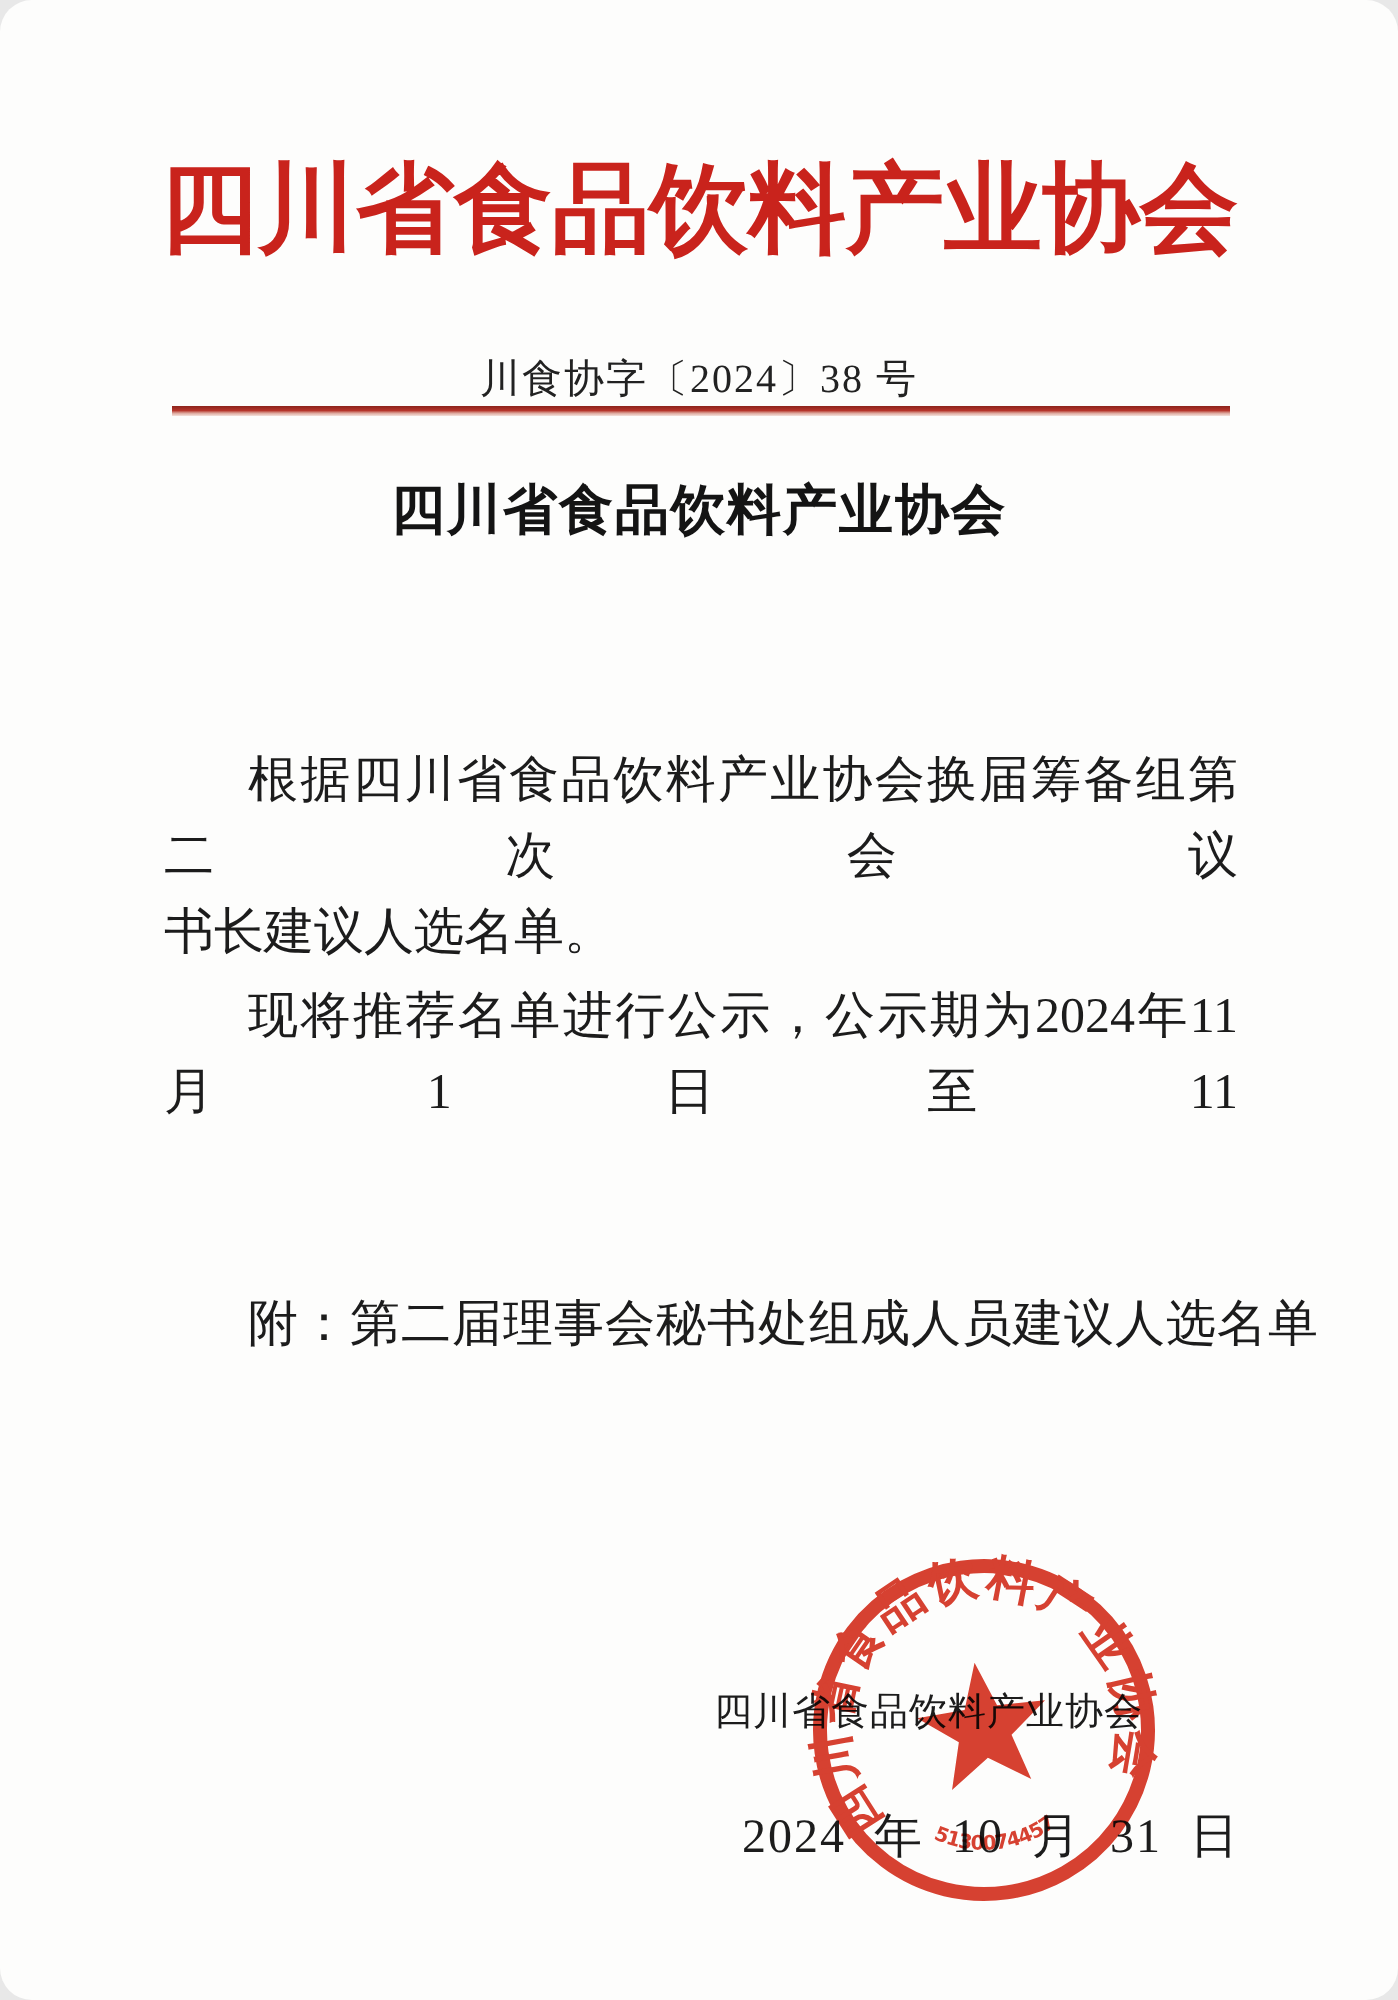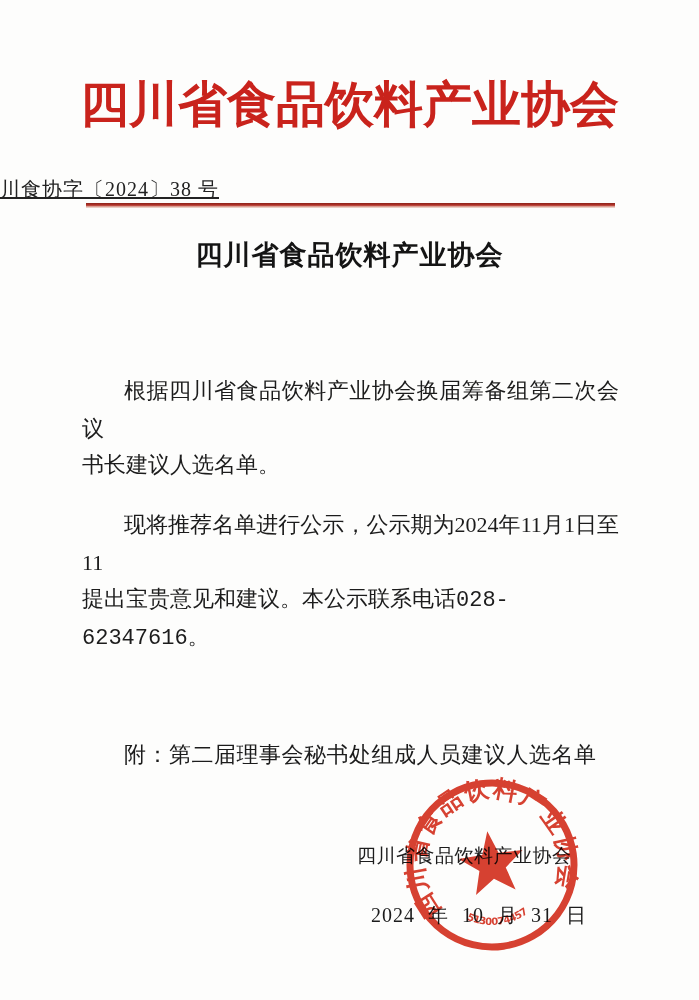--- a/index.html
+++ b/index.html
@@ -4,77 +4,76 @@
 <style>
   html,body{margin:0;padding:0;background:#e8e8e8;}
   .page{
     position:relative;
     width:699px;height:1000px;
     margin:0 auto;
     background:#fdfdfc;
     font-family:"Liberation Serif","DejaVu Serif",serif;
     color:#1c1c1c;
     overflow:hidden;
+    border-radius:16px;
   }
   .org-header{
     position:absolute;top:72px;left:0;right:0;
     text-align:center;
     font-size:49px;font-weight:700;
     color:#c9231c;
     letter-spacing:0px;
     white-space:nowrap;
   }
   .doc-number{
     position:absolute;top:176px;left:0;right:0;
-    text-align:left;
+    text-align:center;
     font-size:20px;color:#222;
     letter-spacing:1px;
-    text-decoration:underline;
   }
   .red-rule{
     position:absolute;top:203px;left:86px;width:529px;height:5px;
     background:linear-gradient(to bottom,#8c241c 0%,#b5342a 45%,#dda79c 72%,#f4e2dc 100%);
   }
   .doc-title{
     position:absolute;top:236px;left:0;right:0;
     text-align:center;
     font-size:27px;font-weight:700;line-height:39px;
     color:#141414;
     letter-spacing:1px;
   }
   .body-block{
     position:absolute;top:372px;left:82px;width:537px;
-    font-size:22px;line-height:38px;
+    font-size:25px;line-height:38px;
   }
   .bline{
     text-align:justify;
     text-align-last:justify;
   }
   .bline-end{
     text-align:left;
     text-align-last:left;
-    font-family:Liberation Mono, monospace;
   }
   .indent{text-indent:42px;}
-  .para-2{margin-top:20px;}
+  .para-2{margin-top:4px;}
   .attachment-line{
     margin-top:78px;
     text-indent:42px;
     text-align:left;
     white-space:nowrap;
     letter-spacing:0.5px;
   }
   .signature{
     position:absolute;top:843px;left:357px;
     font-size:19px;letter-spacing:0.5px;
     white-space:nowrap;
   }
   .date-line{
     position:absolute;top:902px;left:371px;
-    font-size:20px;letter-spacing:1px;word-spacing:7px;
+    font-size:24px;letter-spacing:1px;word-spacing:7px;
     white-space:nowrap;
   }
   .seal{
     position:absolute;left:403px;top:776px;width:178px;height:178px;
     mix-blend-mode:multiply;
     opacity:0.92;
     transform:rotate(-8deg);
     pointer-events:none;
   }
   .seal svg{display:block;width:100%;height:100%;}
@@ -94,21 +93,20 @@
     <div>四川省食品饮料产业协会</div>
   </div>
 
   <div class="body-block">
     <div class="para-1">
       <div class="bline indent">根据四川省食品饮料产业协会换届筹备组第二次会议</div>
       <div class="bline-end">书长建议人选名单。</div>
     </div>
     <div class="para-2">
       <div class="bline indent">现将推荐名单进行公示，公示期为2024年11月1日至11</div>
-      <div class="bline-end">提出宝贵意见和建议。本公示联系电话028-62347616。</div>
     </div>
     <div class="attachment-line">附：第二届理事会秘书处组成人员建议人选名单</div>
   </div>
 
   <div class="signature">四川省食品饮料产业协会</div>
 
   <div class="date-line">2024 年 10 月 31 日</div>
 
   <div class="seal">
     <svg viewBox="0 0 178 178" xmlns="http://www.w3.org/2000/svg">

